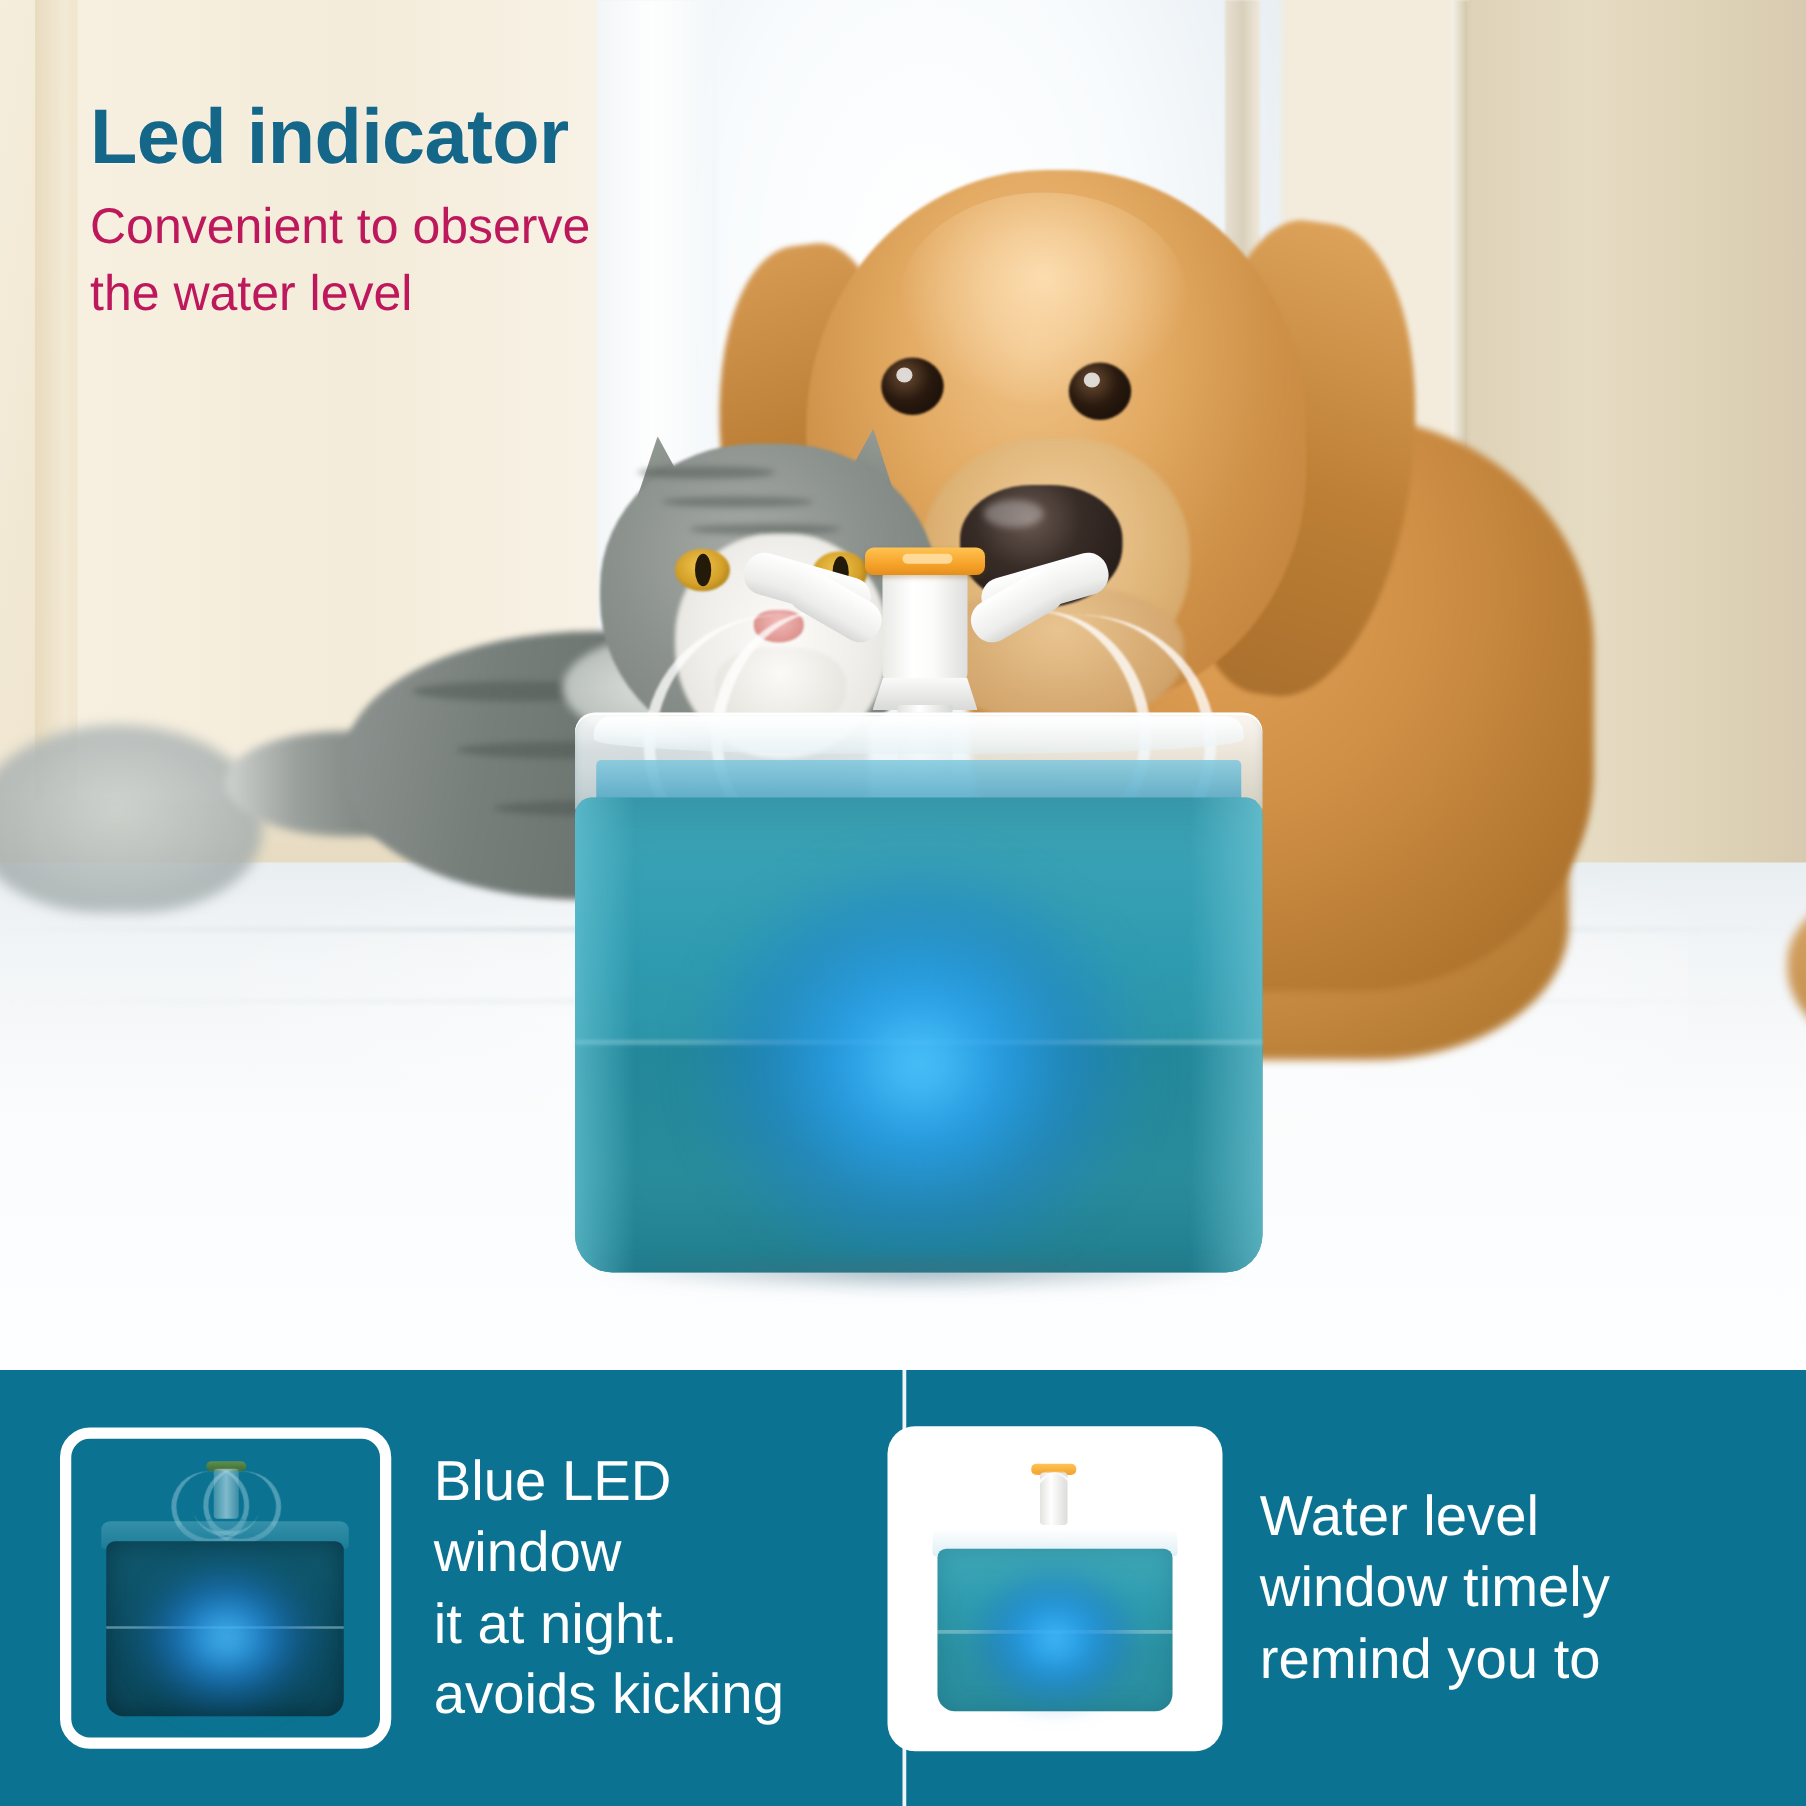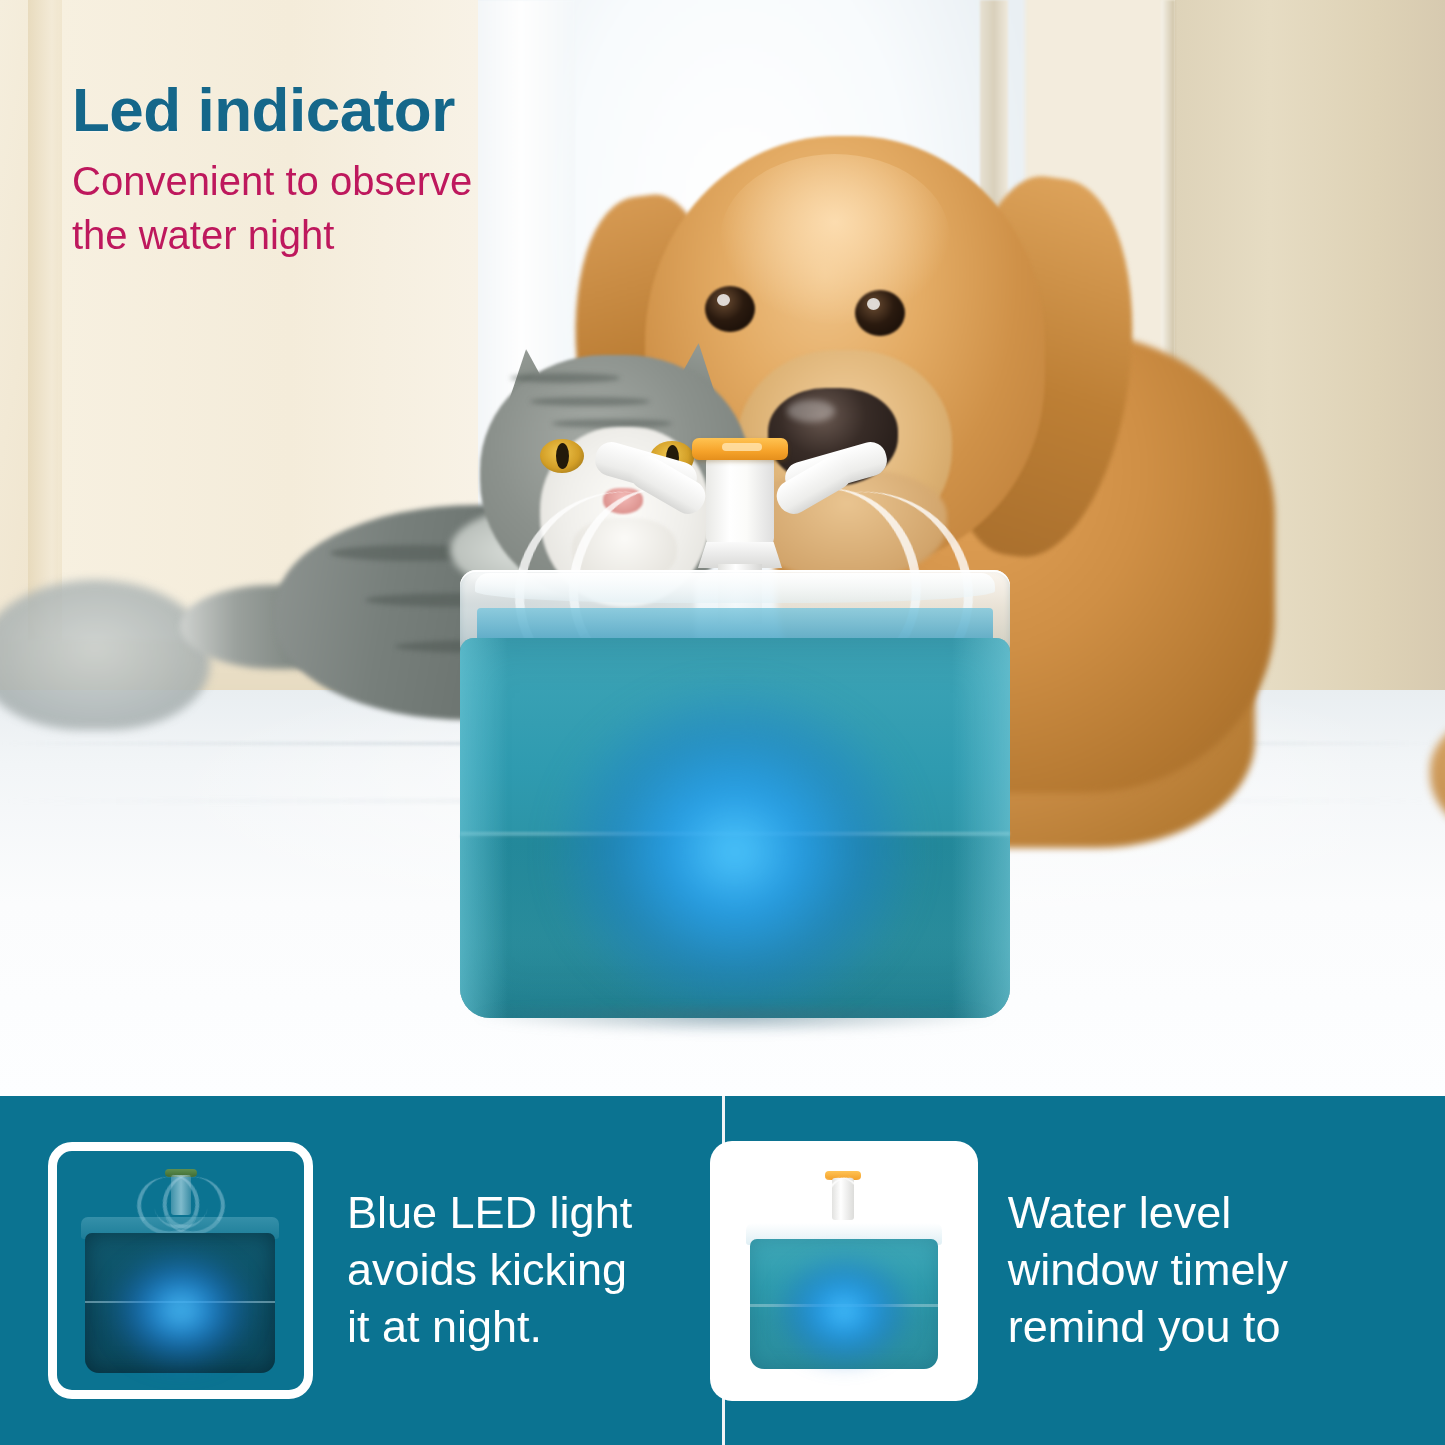--- a/index.html
+++ b/index.html
@@ -350,21 +350,21 @@
       <div class="f-tank-glow"></div>
       <div class="f-edge-l"></div>
       <div class="f-edge-r"></div>
       <div class="f-base-shadow"></div>
     </div>
 
     <div class="headline">
       <div class="hl-title">Led indicator</div>
       <div class="hl-sub">
         <div>Convenient to observe</div>
-        <div>the water night</div>
+        <div>the water level</div>
       </div>
     </div>
   </div>
 
   <div class="band">
 
     <div class="band-half left">
       <div class="thumb-outline">
         <div class="mini dark" style="position:absolute;left:0;top:0;width:100%;height:100%;">
           <div class="mini-spout-cap" style="left:108px;top:18px;width:32px;height:8px;"></div>
@@ -373,23 +373,23 @@
           <div class="mini-stream" style="left:106px;top:24px;width:46px;height:54px;transform:rotate(16deg);"></div>
           <div class="mini-stream" style="left:96px;top:24px;width:46px;height:54px;transform:scaleX(-1) rotate(16deg);"></div>
           <div class="mini-stream" style="left:106px;top:26px;width:62px;height:58px;transform:scaleX(-1) rotate(10deg);"></div>
           <div class="mini-lid" style="left:24px;top:66px;width:198px;height:22px;"></div>
           <div class="mini-tank" style="left:28px;top:82px;width:190px;height:140px;"></div>
           <div class="mini-waterline" style="left:28px;top:150px;width:190px;height:2px;"></div>
           <div class="mini-glow" style="left:54px;top:100px;width:140px;height:118px;"></div>
         </div>
       </div>
       <div class="band-text">
-        <div>Blue LED light</div>
+        <div>Blue LED window</div>
+        <div>it at night.</div>
         <div>avoids kicking</div>
-        <div>it at night.</div>
       </div>
     </div>
 
     <div class="band-divider"></div>
 
     <div class="band-half right">
       <div class="thumb-card">
         <div class="mini light" style="position:absolute;left:0;top:0;width:100%;height:100%;">
           <div class="mini-spout-cap" style="left:115px;top:30px;width:36px;height:9px;"></div>
           <div class="mini-col" style="left:122px;top:37px;width:22px;height:42px;"></div>

